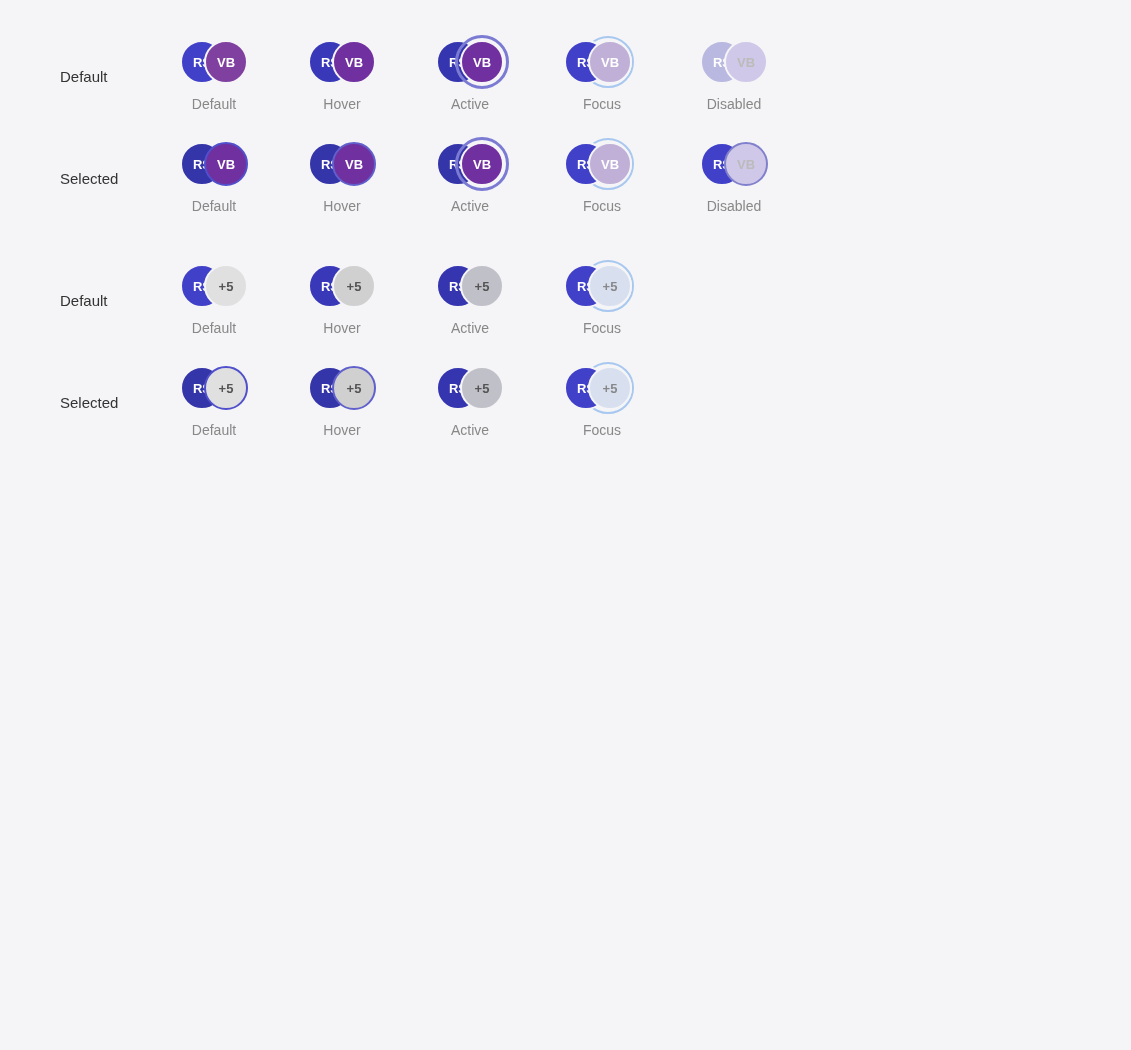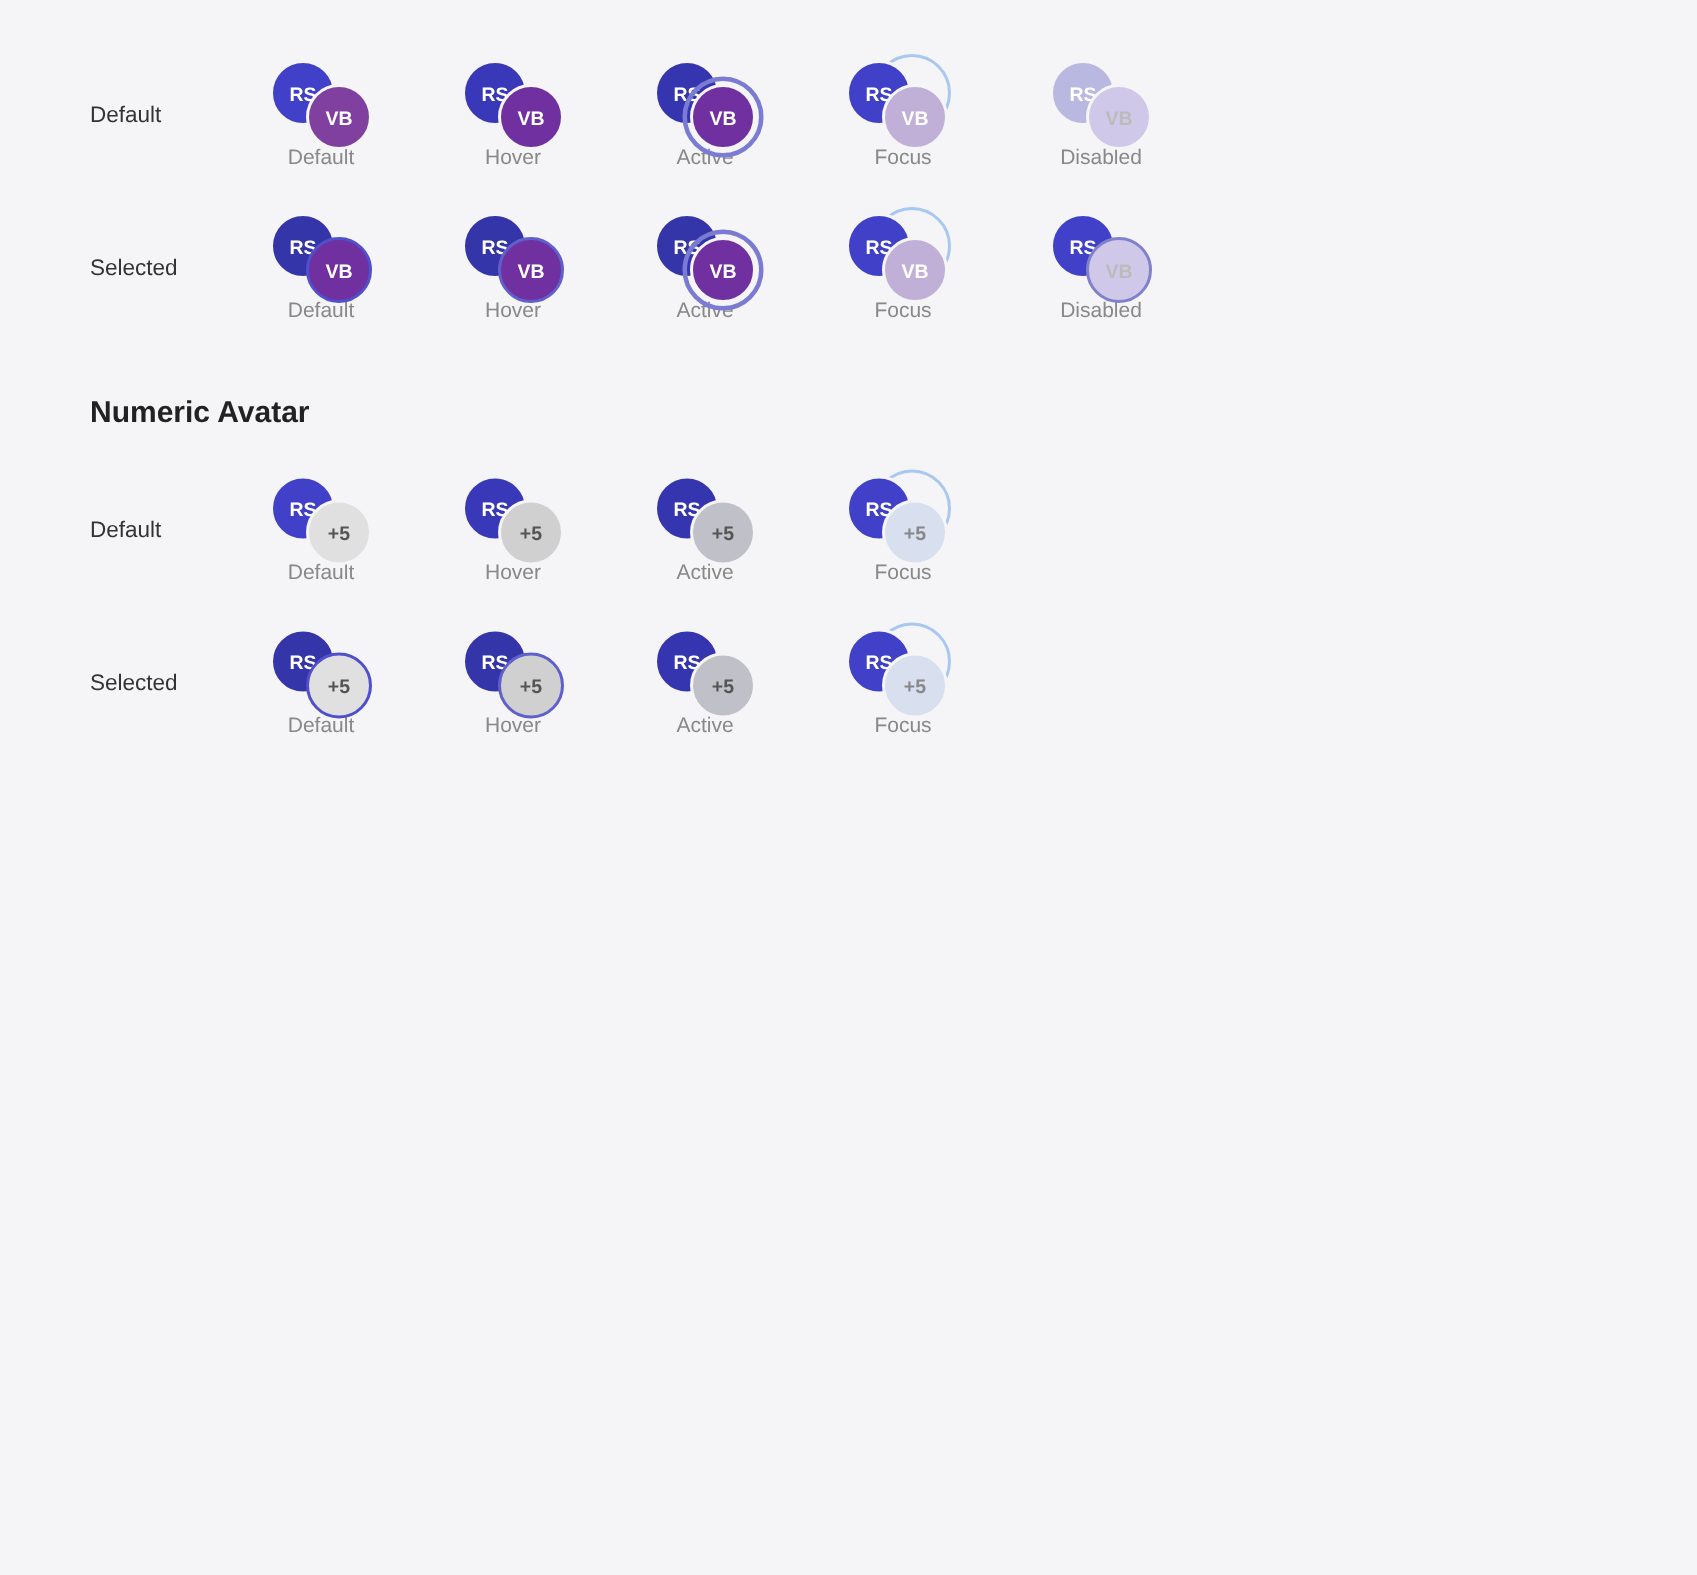--- a/index.html
+++ b/index.html
@@ -62,21 +62,21 @@
       position: absolute;
       border: 2px solid #f5f5f7;
     }
     .avatar-back {
       left: 0;
       top: 0;
       z-index: 1;
     }
     .avatar-front {
       left: 24px;
-      top: 16px;
+      top: 0;
       z-index: 2;
     }
     
     .blue { background: #4040c8; }
     .purple { background: #8040a0; }
     .blue-hover { background: #3535b0; }
     
     .focus-ring {
       position: absolute;
       left: 16px;
@@ -190,21 +190,20 @@
         </div>
         <span class="state-label">Disabled</span>
       </div>
 
     </div>
   </div>
 
 </section>
 
 <section>
-  <h2>Numeric Avatar</h2>
 
   <div class="row">
     <div class="row-label">Default</div>
     <div class="states-row">
 
       <div class="state-item">
         <div class="avatar-group">
           <div class="avatar avatar-back blue">RS</div>
           <div class="avatar avatar-front" style="background:#e0e0e0; color:#555;">+5</div>
         </div>

